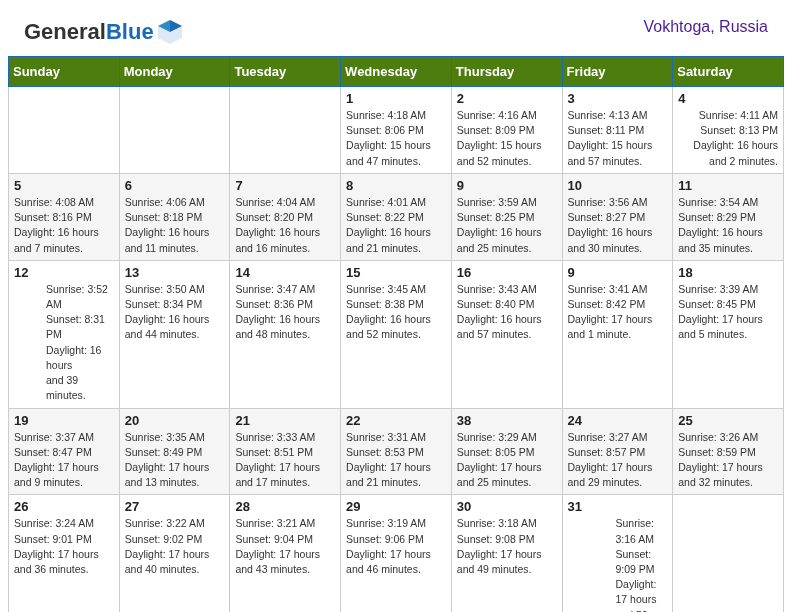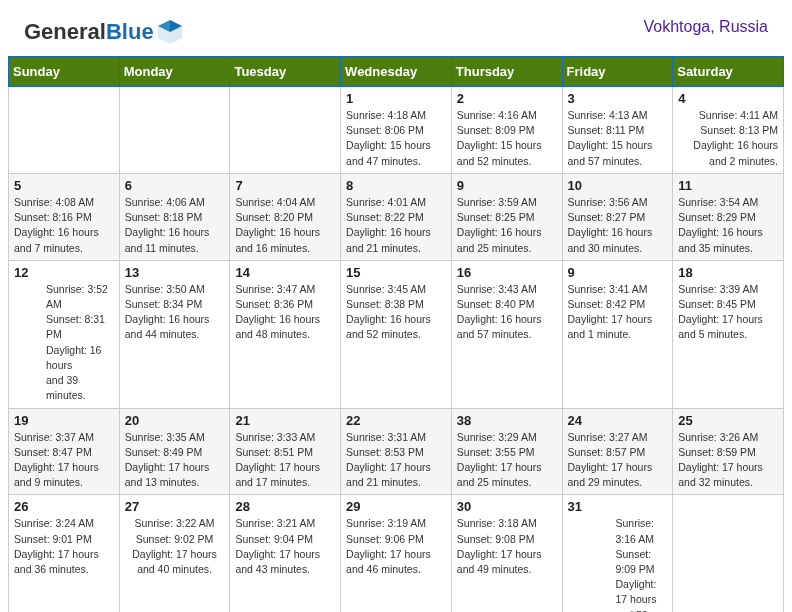--- a/index.html
+++ b/index.html
@@ -280,21 +280,21 @@
           <td>
             <span class="day-number">22</span>
             <div class="day-info" style="white-space: pre-line;">Sunrise: 3:31 AM
 Sunset: 8:53 PM
 Daylight: 17 hours
 and 21 minutes.</div>
           </td>
           <td>
             <span class="day-number">38</span>
             <div class="day-info" style="white-space: pre-line;">Sunrise: 3:29 AM
-Sunset: 3:55 PM
+Sunset: 8:05 PM
 Daylight: 17 hours
 and 25 minutes.</div>
           </td>
           <td>
             <span class="day-number">24</span>
             <div class="day-info" style="white-space: pre-line;">Sunrise: 3:27 AM
 Sunset: 8:57 PM
 Daylight: 17 hours
 and 29 minutes.</div>
           </td>
@@ -309,21 +309,21 @@
         <tr>
           <td>
             <span class="day-number">26</span>
             <div class="day-info" style="white-space: pre-line;">Sunrise: 3:24 AM
 Sunset: 9:01 PM
 Daylight: 17 hours
 and 36 minutes.</div>
           </td>
           <td>
             <span class="day-number">27</span>
-            <div class="day-info" style="white-space: pre-line; text-align: center;">Sunrise: 3:22 AM
+            <div class="day-info" style="white-space: pre-line;">Sunrise: 3:22 AM
 Sunset: 9:02 PM
 Daylight: 17 hours
 and 40 minutes.</div>
           </td>
           <td>
             <span class="day-number">28</span>
             <div class="day-info" style="white-space: pre-line;">Sunrise: 3:21 AM
 Sunset: 9:04 PM
 Daylight: 17 hours
 and 43 minutes.</div>

